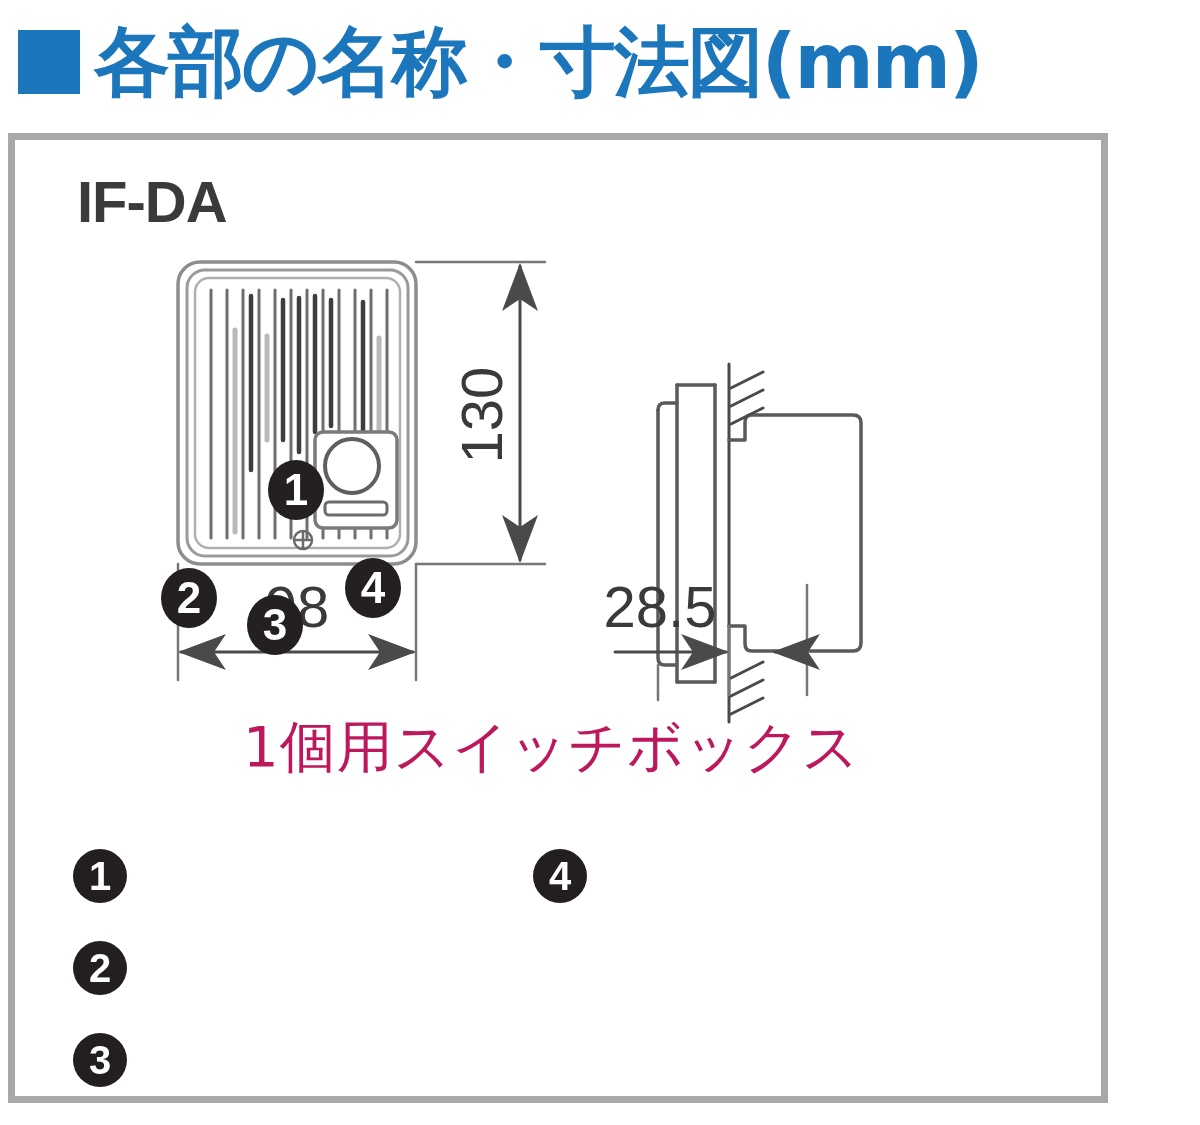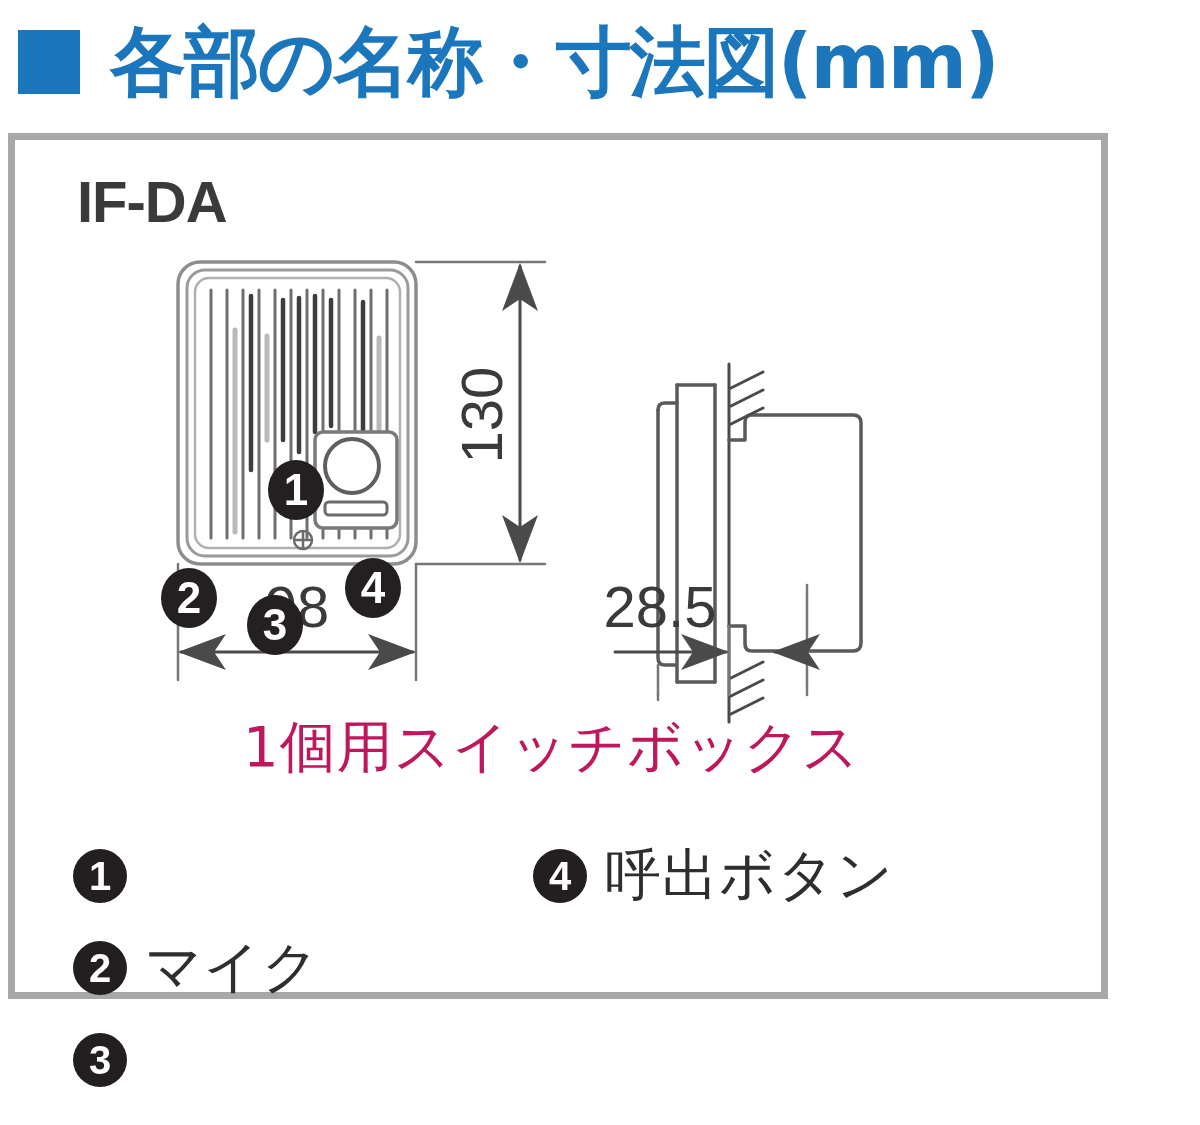--- a/index.html
+++ b/index.html
@@ -18,21 +18,21 @@
 
   
   .title-row {
     position: absolute;
     left: 18px;
     top: 16px;
     width: 1170px;
     height: 92px;
     display: flex;
     align-items: center;
-    gap: 30px;
+    gap: 14px;
   }
   .title-marker {
     width: 62px;
     height: 64px;
     background: #1b76bc;
     flex: 0 0 auto;
   }
   .title-text {
     font-family: "DejaVu Sans", "Liberation Sans", sans-serif;
     font-size: 76px;
@@ -42,21 +42,21 @@
     letter-spacing: -2px;
     white-space: nowrap;
   }
 
   
   .panel {
     position: absolute;
     left: 8px;
     top: 133px;
     width: 1100px;
-    height: 866px;
+    height: 970px;
     border: 7px solid #a8a8a8;
     background: #ffffff;
     box-sizing: border-box;
   }
 
   .model-name {
     position: absolute;
     left: 62px;
     top: 28px;
     font-size: 58px;
@@ -284,28 +284,26 @@
   <div class="box-caption">1個用スイッチボックス</div>
 
   <div class="legend">
 
     <div class="legend-row">
       <div class="legend-entry col1">
         <div class="badge">1</div>
       </div>
       <div class="legend-entry">
         <div class="badge">4</div>
-        <div class="legend-label">呼出ボタン</div>
       </div>
     </div>
 
     <div class="legend-row">
       <div class="legend-entry col1">
         <div class="badge">2</div>
-        <div class="legend-label">マイク</div>
       </div>
     </div>
 
     <div class="legend-row">
       <div class="legend-entry col1">
         <div class="badge">3</div>
       </div>
     </div>
 
   </div>

